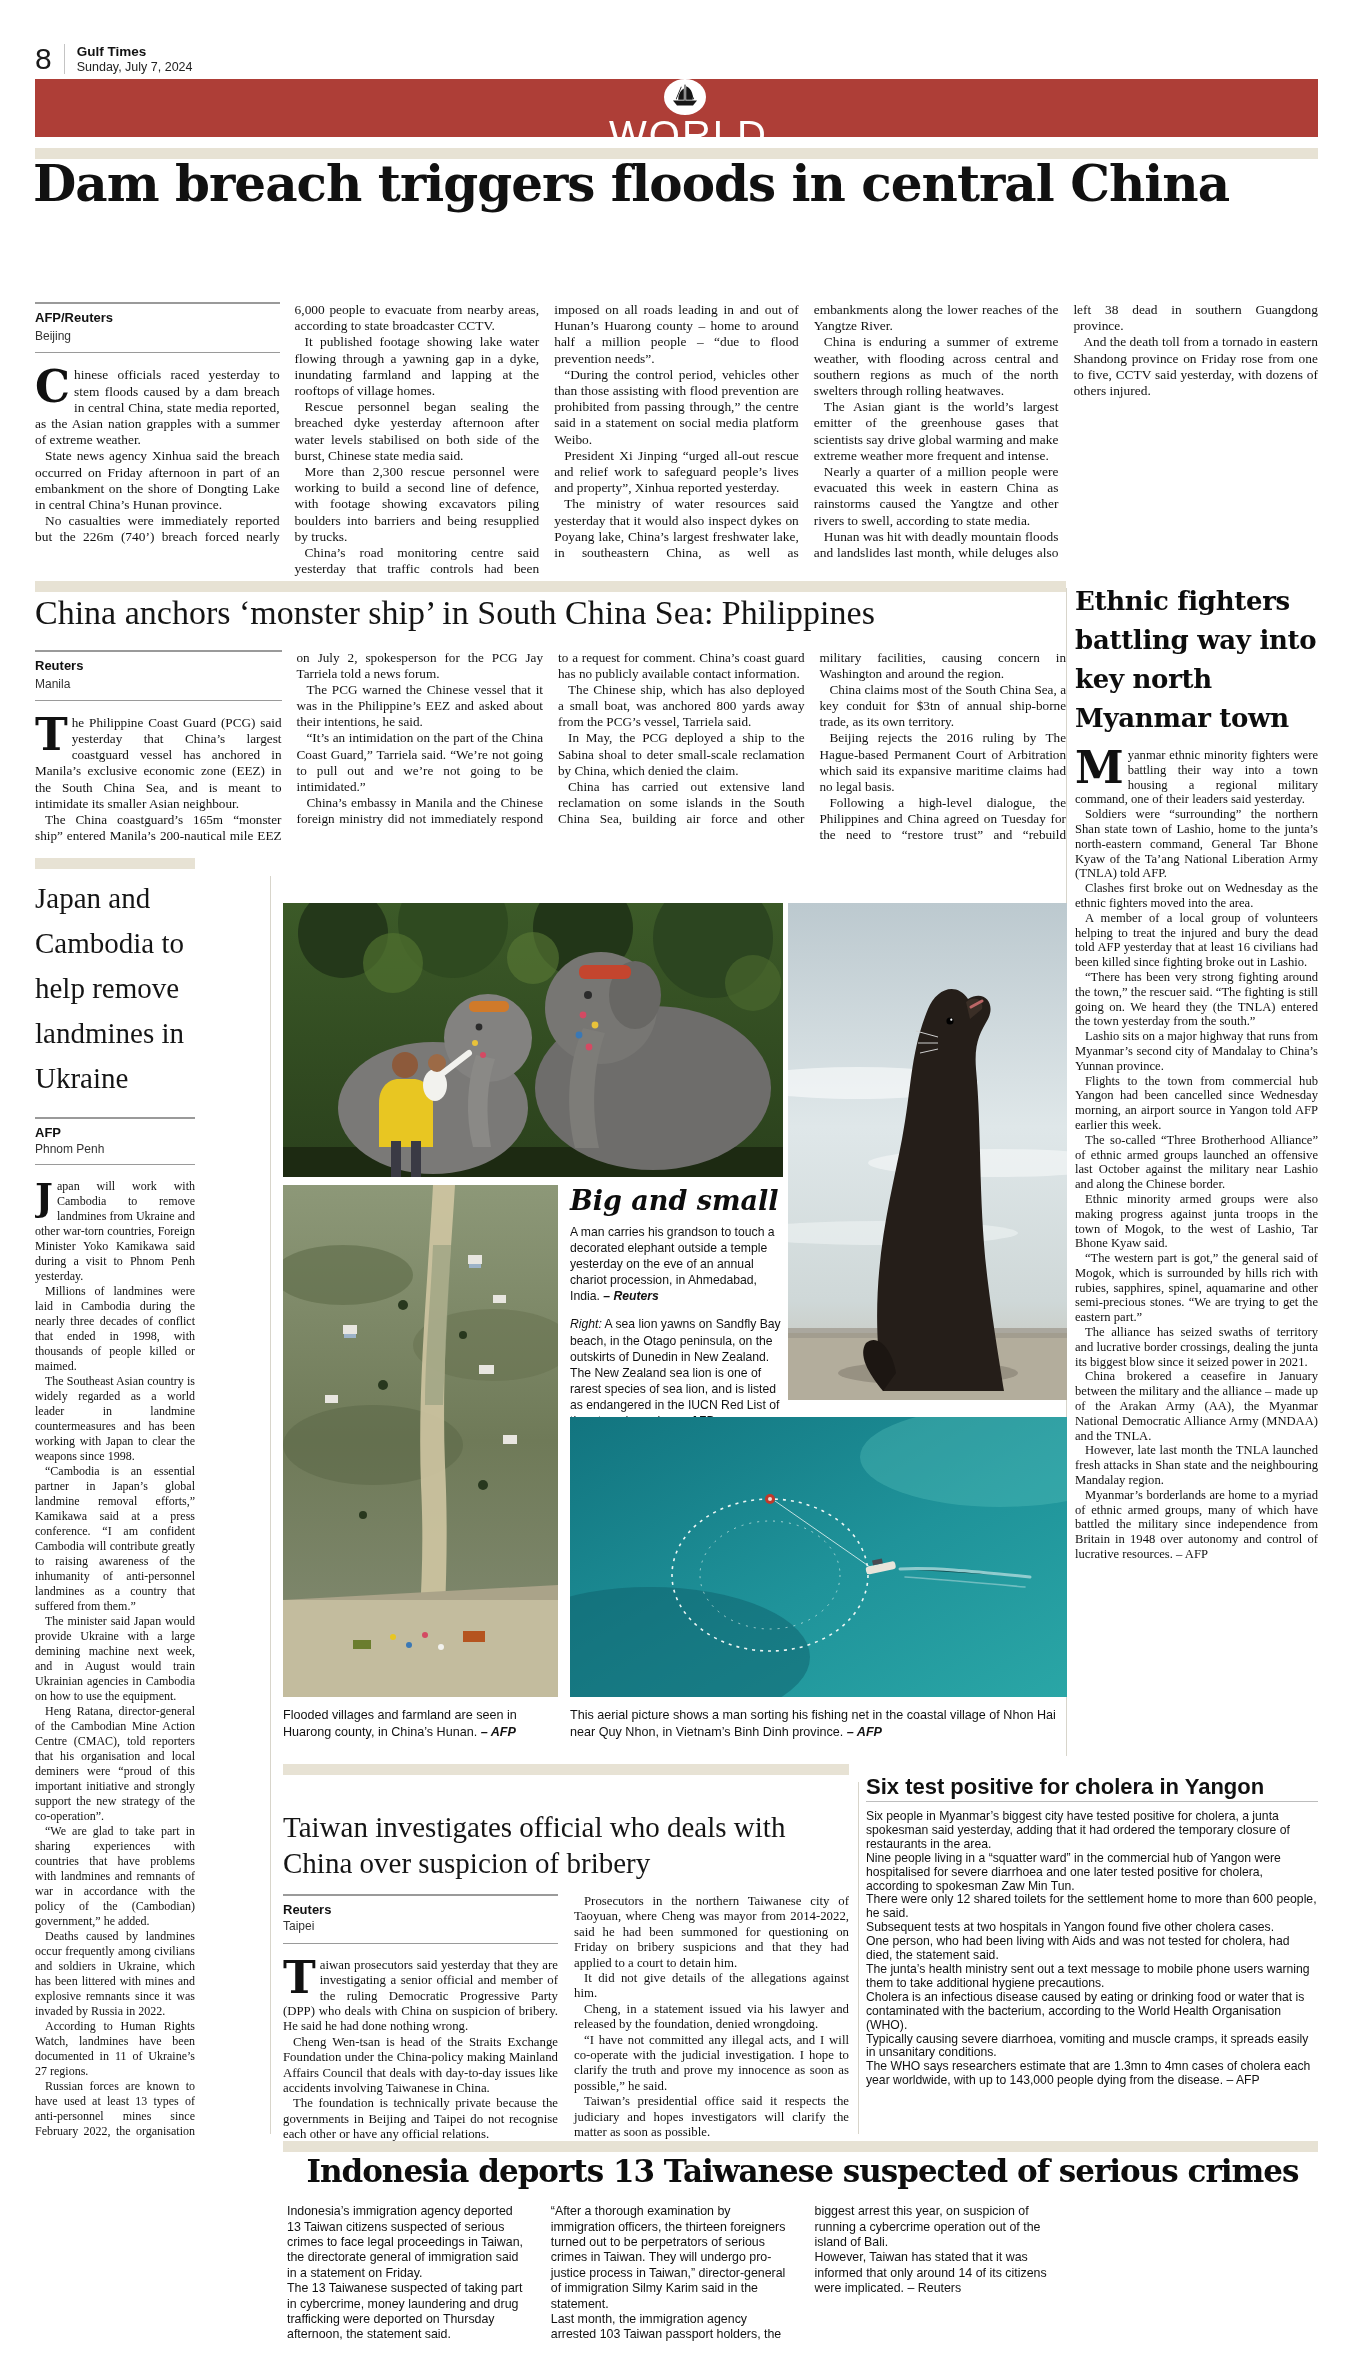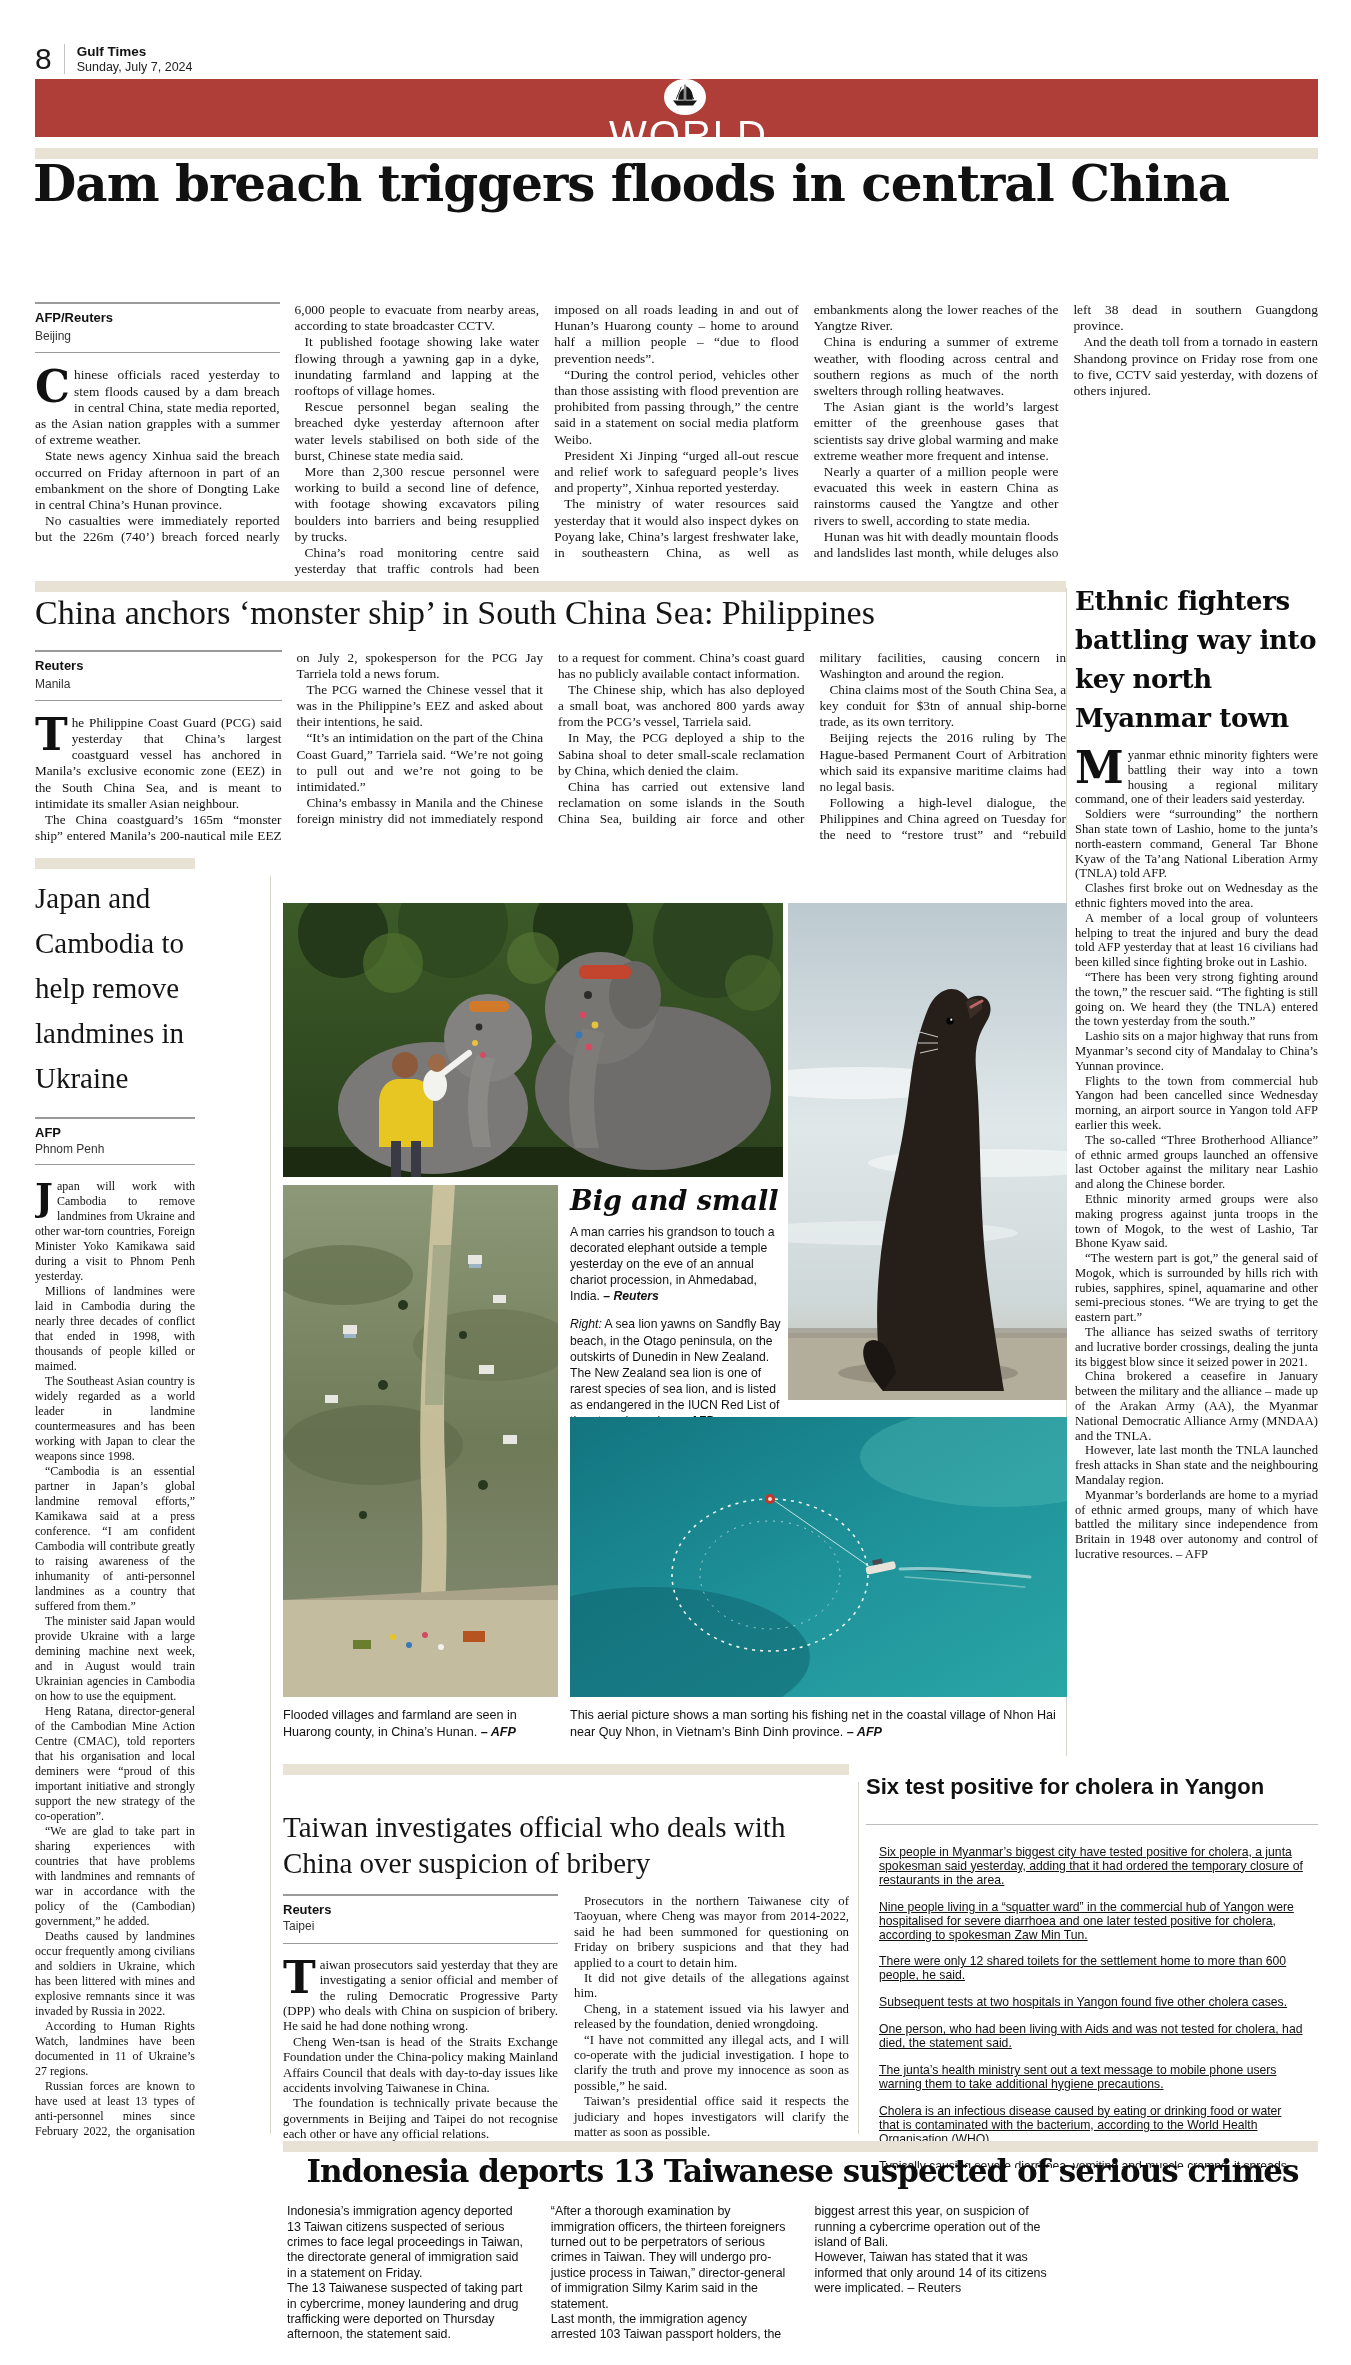--- a/index.html
+++ b/index.html
@@ -61,23 +61,23 @@
   .h-bigsmall{font-size:27px;margin:0 0 8px 0;font-style:italic;}
   .bigbox .cap{font-size:12.2px;margin-bottom:12px;}
   .lead-i{font-style:italic;}
   
   .taiwan{position:absolute;left:283px;top:1780px;width:566px;margin-top:30px;}
   .h-taiwan{font-size:29px;line-height:1.24;}
   .taiwan-body{margin-top:12px;height:262px;column-count:2;column-gap:16px;font-size:12.8px;line-height:15.4px;}
   
   .cholera{position:absolute;left:866px;top:1774px;width:452px;font-family:"Liberation Sans",sans-serif;}
   .h-cholera{font-family:"Liberation Sans",sans-serif;font-weight:700;font-size:22px;margin:0;
-             border-bottom:1px solid #bdbdbd;padding-bottom:24px;}
+             border-bottom:1px solid #bdbdbd;padding-bottom:1px;}
   .cholera-body{margin-top:8px;height:335px;overflow:hidden;font-size:12.2px;line-height:13.9px;}
-  .cholera-body p{margin:13px;text-indent:0;text-decoration:underline;}
+  .cholera-body p{margin:0;text-indent:0;}
   
   .indonesia{position:absolute;left:287px;top:2154px;width:1031px;}
   .h-indonesia{font-size:31px;letter-spacing:-1px;text-align:center;line-height:1.1;}
   .indo-body{margin-top:16px;column-count:4;column-gap:24px;column-fill:auto;height:150px;overflow:hidden;
              font-family:"Liberation Sans",sans-serif;font-size:12.4px;line-height:15.4px;}
   .indo-body p{margin:0;text-indent:0;}
 </style>
 </head>
 <body>
 

